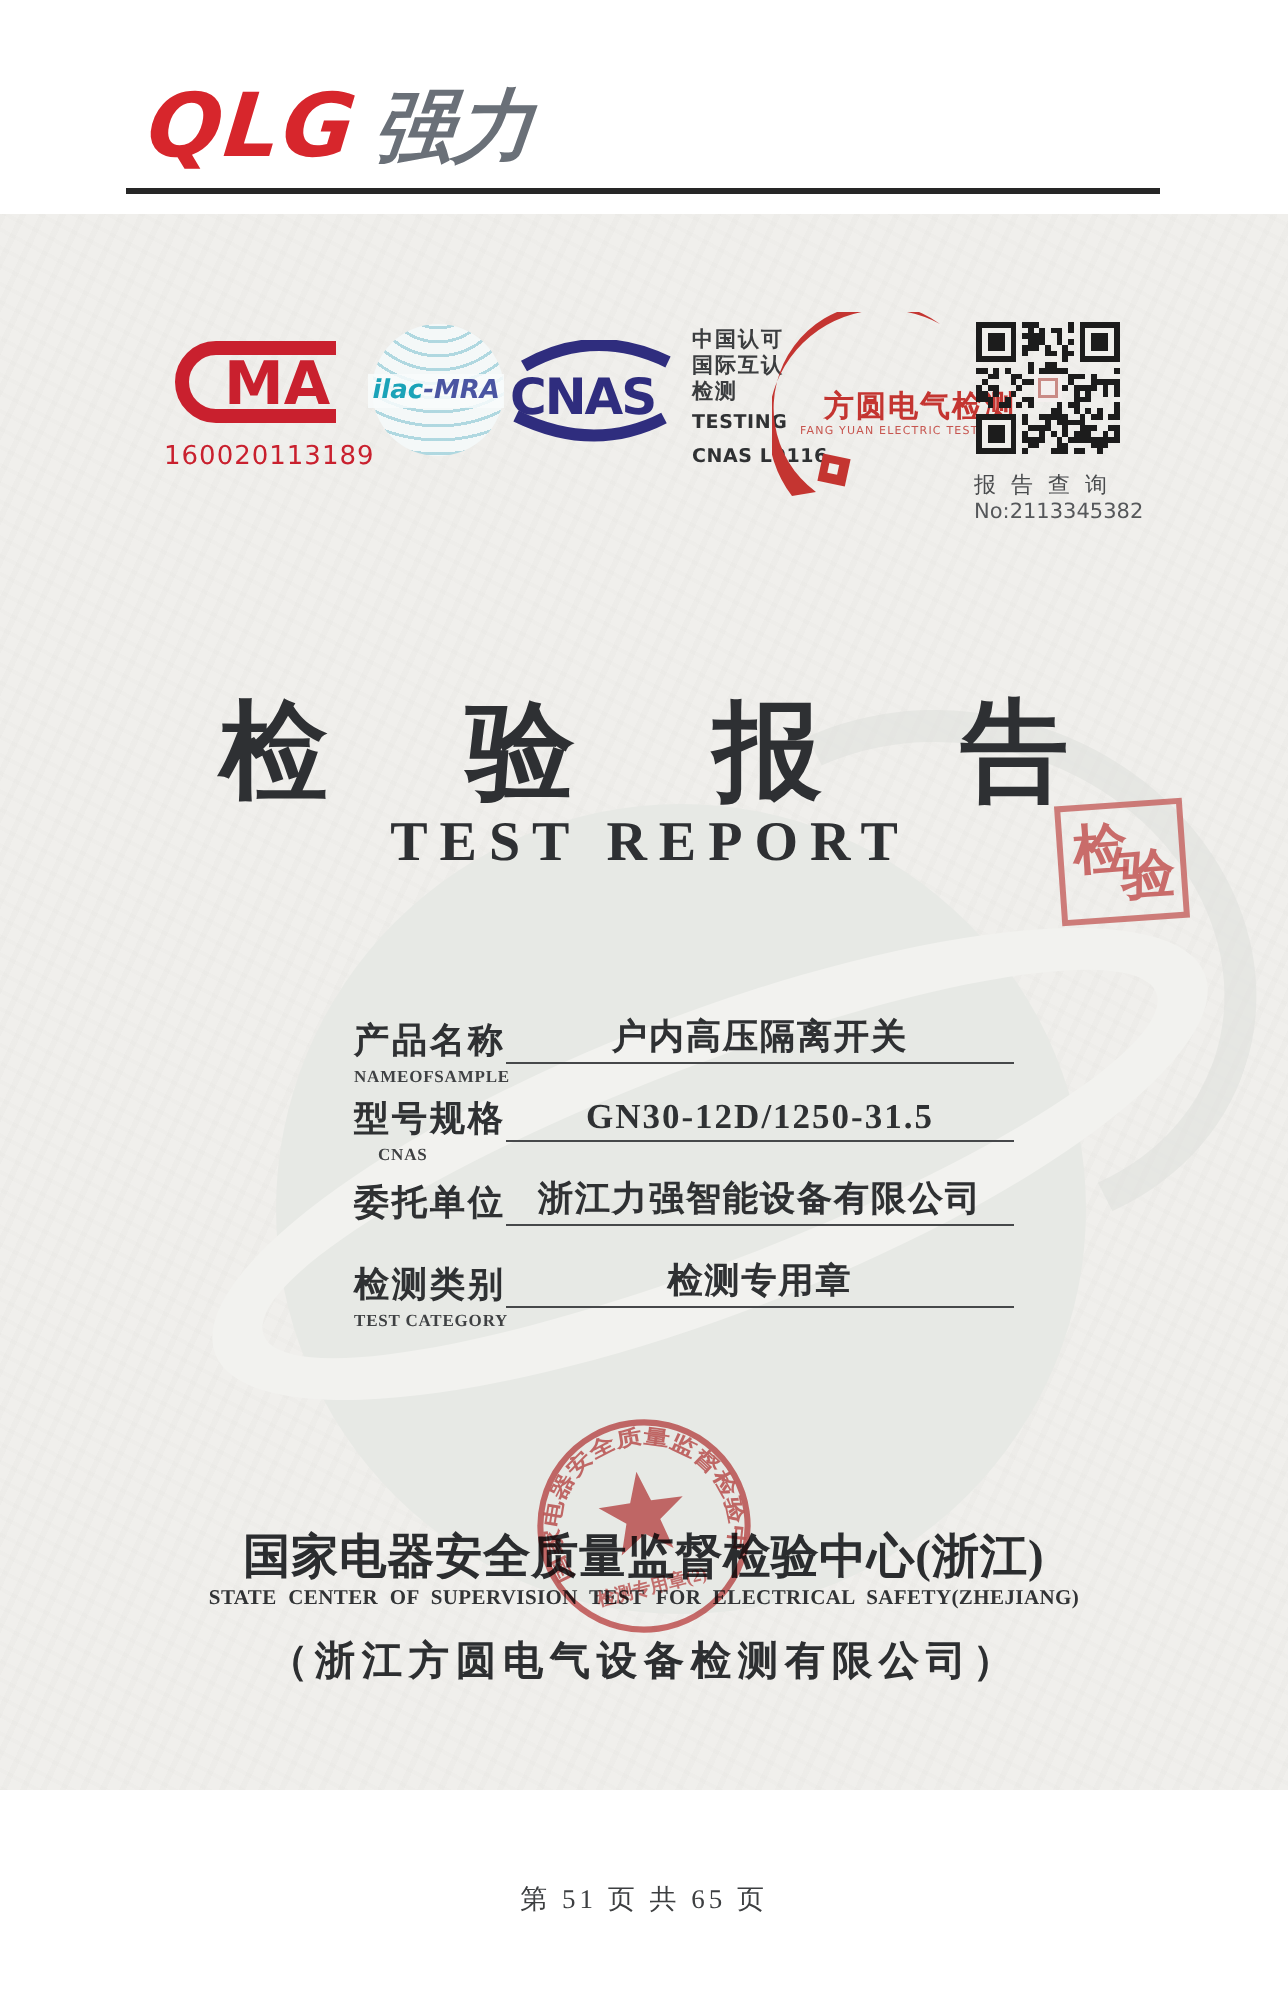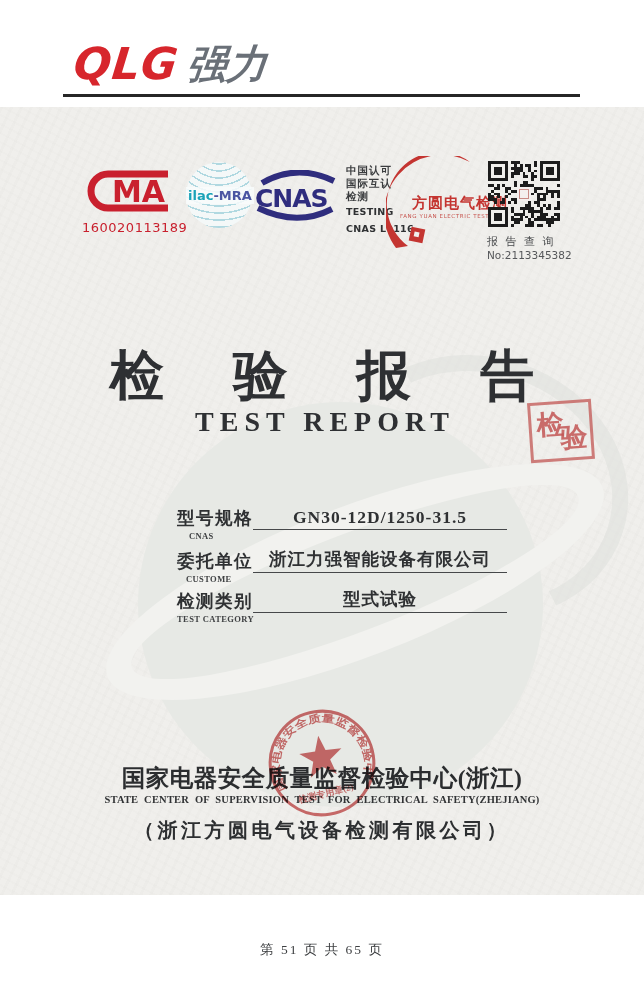--- a/index.html
+++ b/index.html
@@ -32,21 +32,21 @@
 
   
   .cma { position:absolute; left:82px; top:168px; width:104px; }
   .cma-num { margin-top:2px; font-family:"DejaVu Sans",sans-serif;
              font-weight:normal; font-size:13px; color:#c9202e; letter-spacing:.5px; }
 
   .ilac { position:absolute; left:186px; top:162px; width:66px; height:66px; border-radius:50%;
           background:
             repeating-radial-gradient(circle at 50% -30%, rgba(120,190,205,.55) 0 1.5px, transparent 1.5px 7px),
             #f4f8f8;
-          display:flex; align-items:center; justify-content:flex-start; }
+          display:flex; align-items:center; justify-content:flex-end;font-style:italic; }
   .ilac-band { background:rgba(248,251,251,.85); padding:1px 2px; font-family:"DejaVu Sans",sans-serif;
                font-weight:bold; font-size:13px; white-space:nowrap; }
   .ilac-a { color:#1ba3b8; } .ilac-b { color:#4a55a2; }
 
   .cnas-mark { position:absolute; left:252px; top:170px; width:90px; height:54px; }
   .cnas-txt  { position:absolute; left:346px; top:164px; width:78px;
                font-family:"DejaVu Sans","Liberation Sans",sans-serif; color:#3b3d3f; }
   .cnas-txt .cn { font-size:10.5px; font-weight:bold; line-height:1.22; letter-spacing:1px; }
   .cnas-txt .en { font-size:9.5px; font-weight:bold; line-height:1.3; color:#2f3133; margin-top:4px; letter-spacing:.3px; }
 
@@ -347,36 +347,42 @@
 <div class="title-en">TEST REPORT</div>
 
 <div class="seal-sq">
   <span class="c1">检</span>
   <span class="c2">验</span>
 </div>
 
 <div class="form">
   <div class="frow">
     <div class="line">
+      <span class="flabel">产品名称</span>
+      <span class="fvalue">户内高压隔离开关</span>
+    </div>
+    <div class="fsub">NAMEOFSAMPLE</div>
+  </div>
+  <div class="frow">
+    <div class="line">
       <span class="flabel">型号规格</span>
       <span class="fvalue">GN30-12D/1250-31.5</span>
     </div>
     <div class="fsub ind1">CNAS</div>
   </div>
   <div class="frow">
     <div class="line">
       <span class="flabel">委托单位</span>
       <span class="fvalue">浙江力强智能设备有限公司</span>
     </div>
-    <div class="fsub ind2">CUSTOME</div>
   </div>
   <div class="frow">
     <div class="line">
       <span class="flabel">检测类别</span>
-      <span class="fvalue">型式试验</span>
+      <span class="fvalue">检测专用章</span>
     </div>
     <div class="fsub">TEST CATEGORY</div>
   </div>
 </div>
 
 <div class="org-cn">国家电器安全质量监督检验中心(浙江)</div>
 <div class="org-en">STATE CENTER OF SUPERVISION TEST FOR ELECTRICAL SAFETY(ZHEJIANG)</div>
 <div class="org-sub">（浙江方圆电气设备检测有限公司）</div>
 
 <svg class="round-stamp" viewBox="0 0 126 126">

